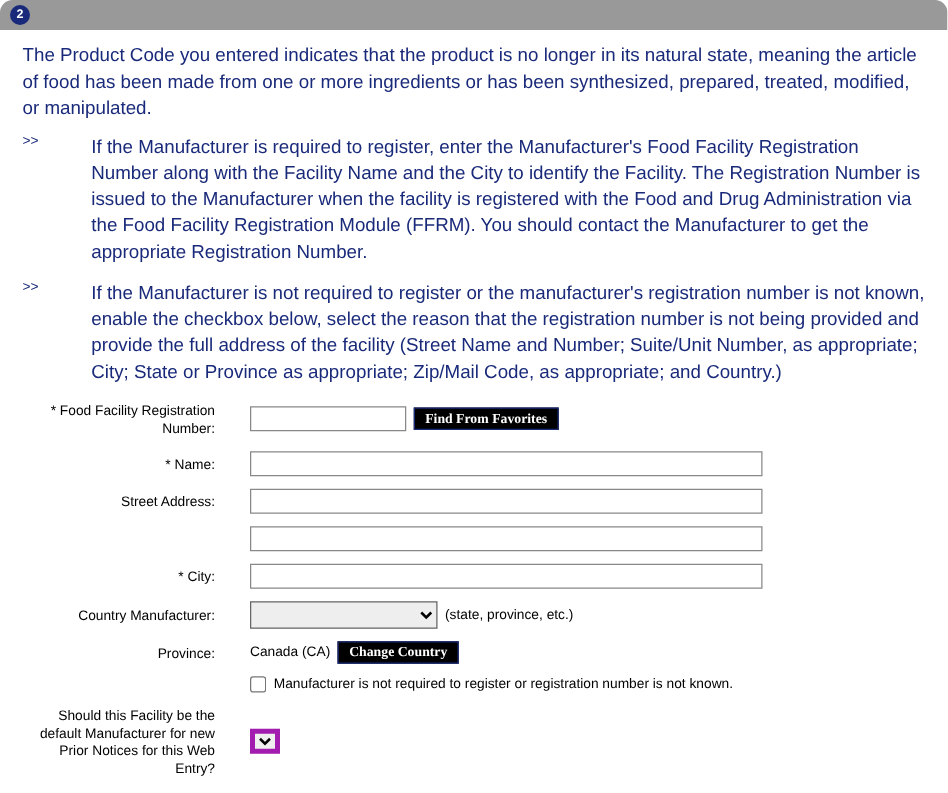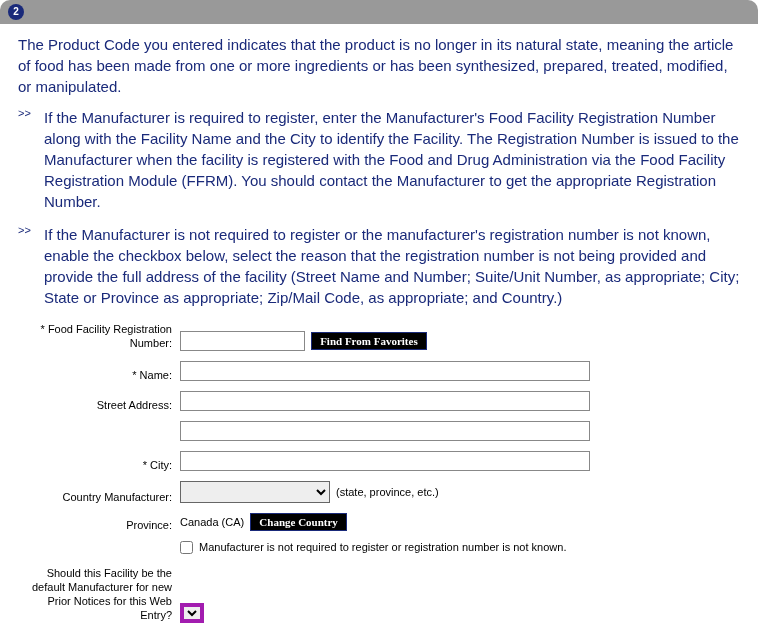--- a/index.html
+++ b/index.html
@@ -37,26 +37,27 @@
   }
   .content { padding: 10px 18px; }
   .intro, .bullet-text {
     color: #1a2a7a;
     font-size: 15px;
     line-height: 1.4;
     margin-bottom: 10px;
   }
   .bullet-row { display: flex; margin-bottom: 12px; }
   .bullet-marker { color: #1a2a7a; width: 26px; flex-shrink: 0; }
-  .bullet-text { flex: 1; margin-bottom: 0; }
+  .bullet-text { flex: 1; margin-bottom: 0; margin-left: 29px; }
   .form-area { margin-top: 8px; }
   .form-row {
     display: flex;
-    align-items: flex-end;
+    align-items: center;
     margin-bottom: 10px;
+    gap: 20px;
   }
   .form-label {
     width: 162px;
     text-align: right;
     padding-right: 8px;
     padding-top: 2px;
     font-size: 11px;
     color: #000;
     flex-shrink: 0;
   }

